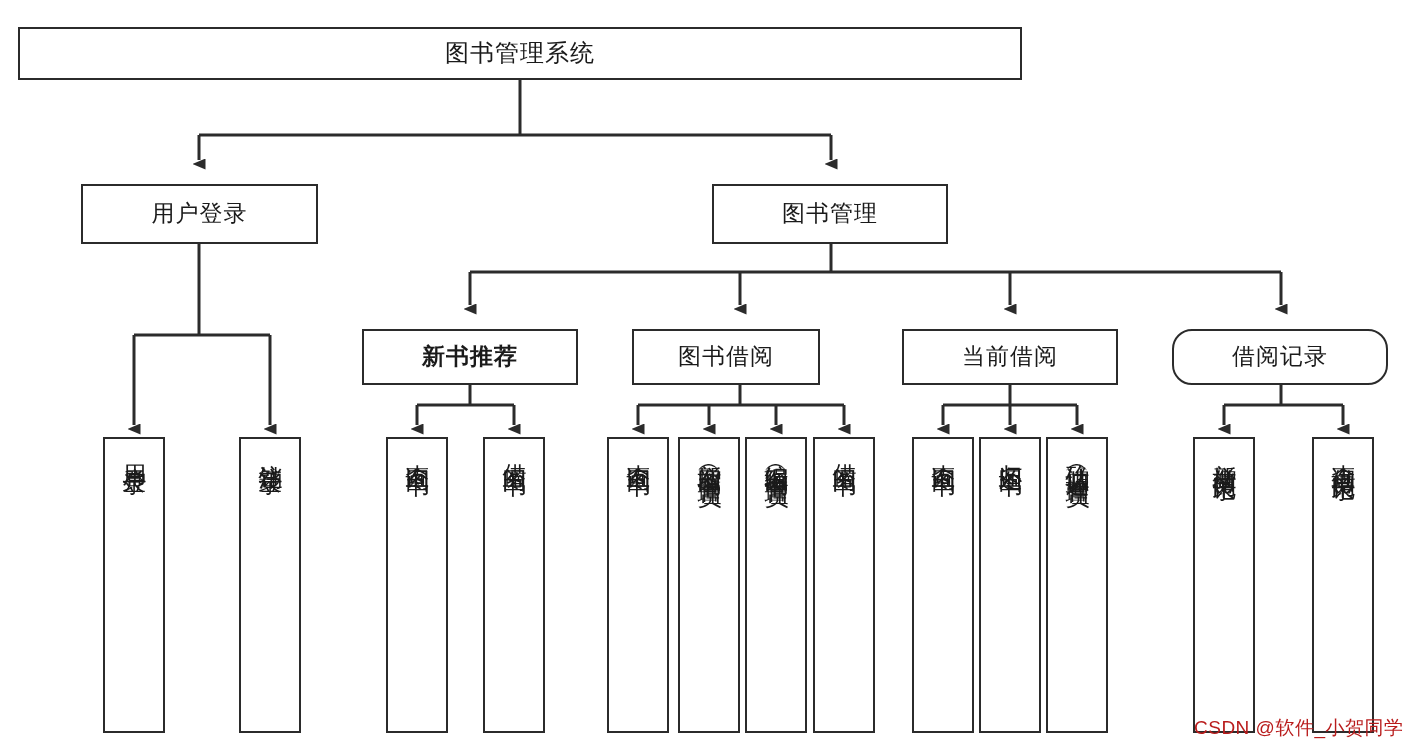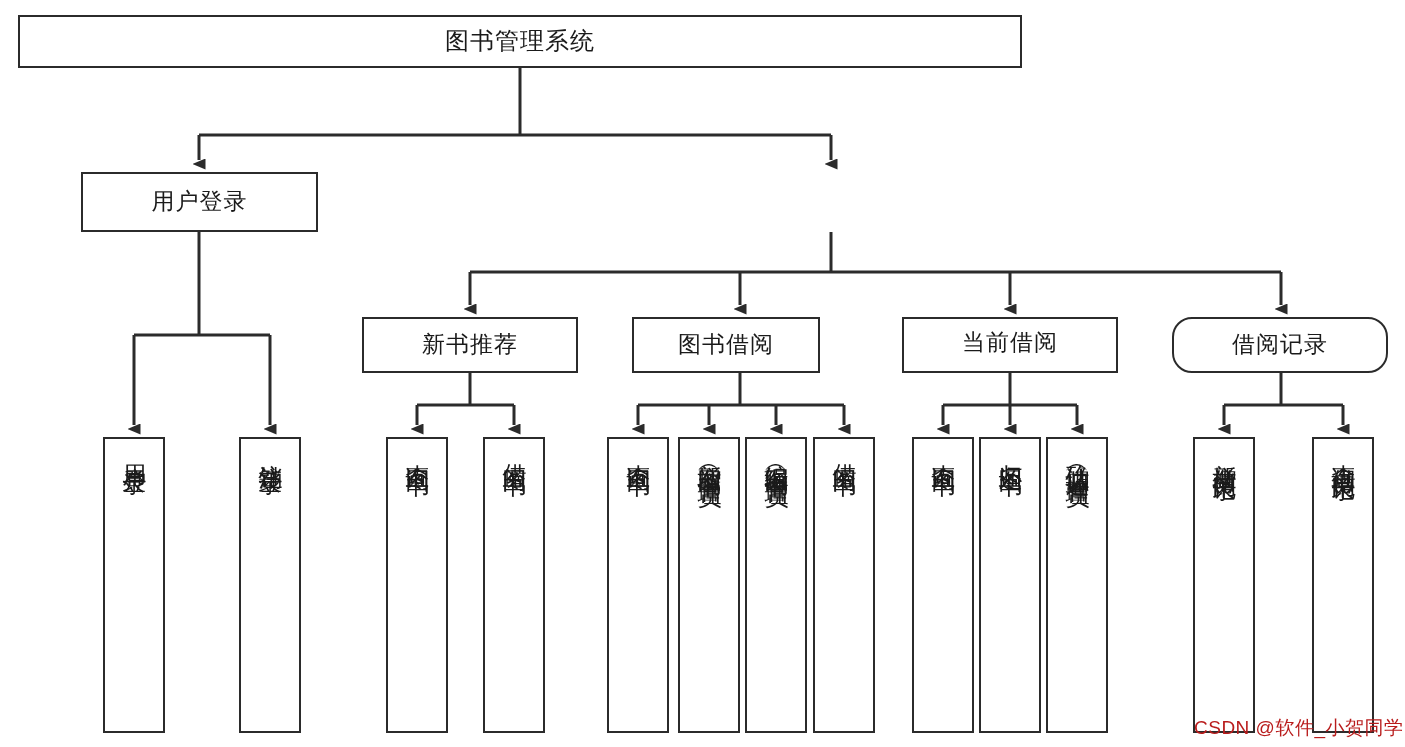--- a/index.html
+++ b/index.html
@@ -33,20 +33,21 @@
     background: #ffffff;
     display: flex;
     align-items: center;
     justify-content: center;
     color: #1a1a1a;
   }
   .node.horiz {
     font-size: 23px;
     letter-spacing: 1px;
     line-height: 1.2;
+    margin-top: 12px;
   }
   .node.root {
     font-size: 24px;
   }
   .node.vert {
     align-items: flex-start;
     justify-content: center;
     padding-top: 6px;
   }
   .node.vert .vtext {
@@ -121,28 +122,31 @@
     </g>
   </svg>
 
   <div class="node horiz root" style="left:18px; top:15px; width:1004px; height:53px;">
     <span>图书管理系统</span>
   </div>
 
   <div class="node horiz" style="left:81px; top:172px; width:237px; height:60px;">
     <span>用户登录</span>
   </div>
+  <div class="node horiz" style="left:712px; top:172px; width:236px; height:60px;">
+    <span>图书管理</span>
+  </div>
 
-  <div class="node horiz" style="left:362px; top:317px; width:216px; height:56px;">
+  <div class="node horiz" style="left:362px; top:317px; width:216px; height:56px;font-weight:bold;">
     <span>新书推荐</span>
   </div>
   <div class="node horiz" style="left:632px; top:317px; width:188px; height:56px;">
     <span>图书借阅</span>
   </div>
-  <div class="node horiz" style="left:902px; top:317px; width:216px; height:56px;font-family:Liberation Mono, monospace;">
+  <div class="node horiz" style="left:902px; top:317px; width:216px; height:56px;">
     <span>当前借阅</span>
   </div>
   <div class="node horiz" style="left:1172px; top:317px; width:216px; height:56px;border-radius:20px;">
     <span>借阅记录</span>
   </div>
 
   <div class="node vert" style="left:103px; top:437px; width:62px; height:296px;">
     <span class="vtext">用户登录</span>
   </div>
   <div class="node vert" style="left:239px; top:437px; width:62px; height:296px;">

